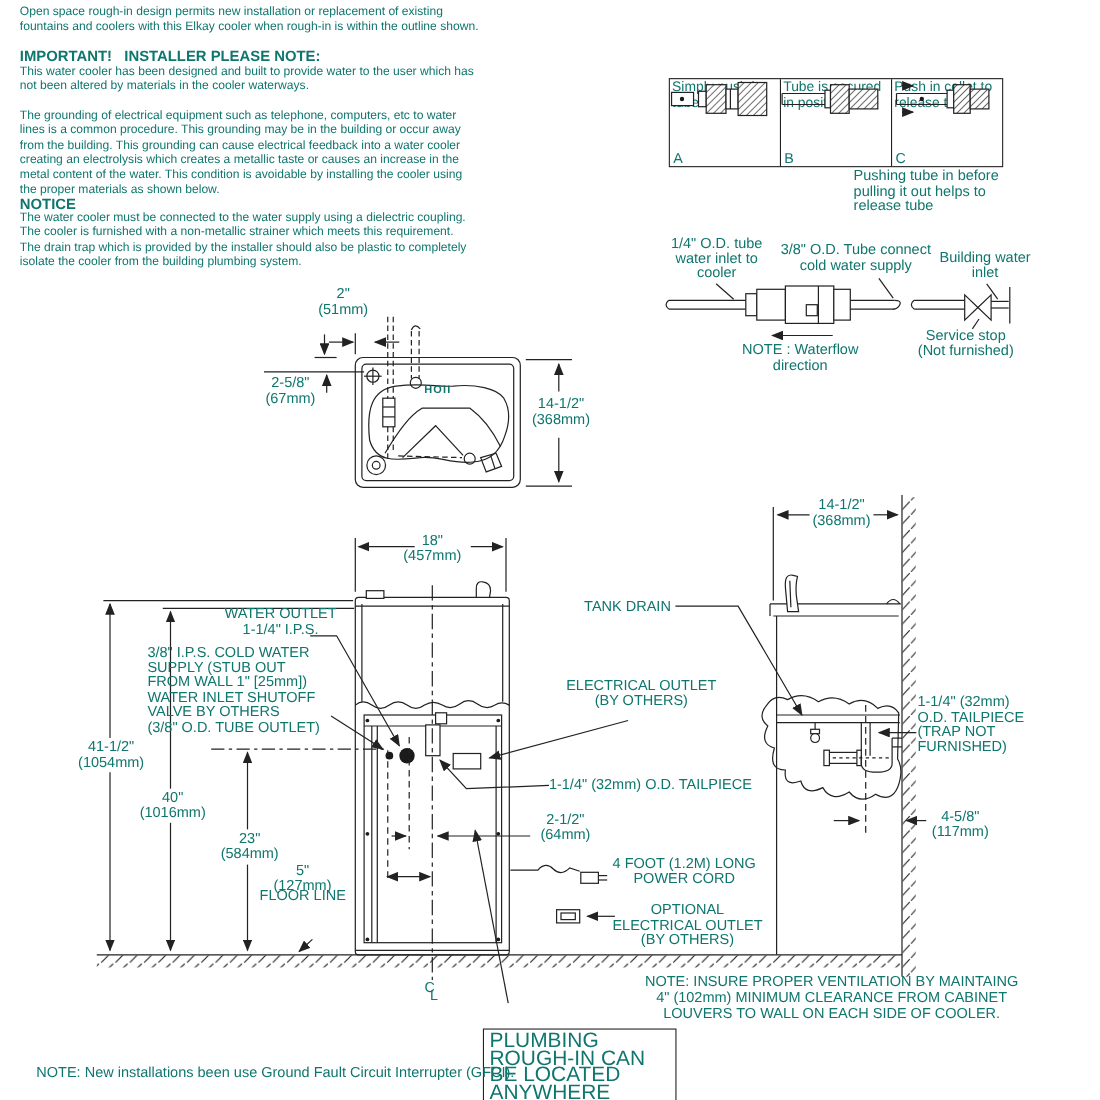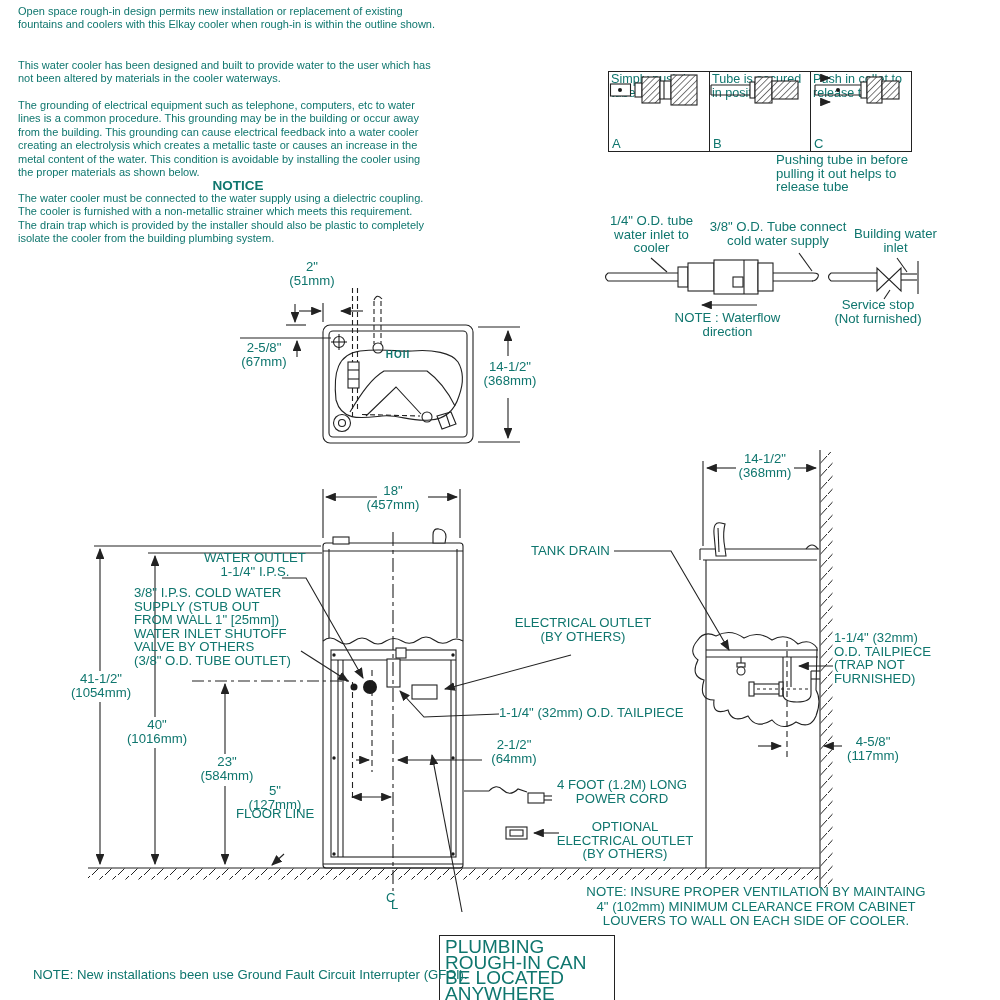--- a/index.html
+++ b/index.html
@@ -220,29 +220,30 @@
     <line class="ln" x1="736" y1="468" x2="707" y2="468" marker-end="url(#mA)"></line>
     <line class="ln" x1="794" y1="468" x2="816" y2="468" marker-end="url(#mA)"></line>
     <line class="ln" x1="758" y1="746" x2="781" y2="746" marker-end="url(#mA)"></line>
     <line class="ln" x1="842" y1="746" x2="824" y2="746" marker-end="url(#mA)"></line>
     <line class="ln" x1="833" y1="666" x2="799" y2="666" marker-end="url(#mA)"></line>
   </g>
 </svg>
 
 <div class="para" style="left:18px;top:5px;width:472px;">Open space rough-in design permits new installation or replacement of existing
 fountains and coolers with this Elkay cooler when rough-in is within the outline shown.</div>
+<div class="h1" style="left:18px;top:43px;">IMPORTANT!   INSTALLER PLEASE NOTE:</div>
 <div class="para" style="left:18px;top:59px;width:472px;">This water cooler has been designed and built to provide water to the user which has
 not been altered by materials in the cooler waterways.</div>
 <div class="para" style="left:18px;top:99px;width:472px;">The grounding of electrical equipment such as telephone, computers, etc to water
 lines is a common procedure.  This grounding may be in the building or occur away
 from the building.  This grounding can cause electrical feedback into a water cooler
 creating an electrolysis which creates a metallic taste or causes an increase in the
 metal content of the water.  This condition is avoidable by installing the cooler using
 the proper materials as shown below.</div>
-<div class="h1 ctr" style="left:18px;top:178px;width:440px;text-align:center;">NOTICE</div>
+<div class="h1 ctr" style="left:18px;top:178px;width:440px;text-align:left;">NOTICE</div>
 <div class="para" style="left:18px;top:192px;width:472px;">The water cooler must be connected to the water supply using a dielectric coupling.
 The cooler is furnished with a non-metallic strainer which meets this requirement.
 The drain trap which is provided by the installer should also be plastic to completely
 isolate the cooler from the building plumbing system.</div>
 
 <div id="qc-table">
   <div class="qc-cell">
     <div class="qc-cap">Simply push in
 tube to attach</div>
     <span class="qc-letter">A</span>

